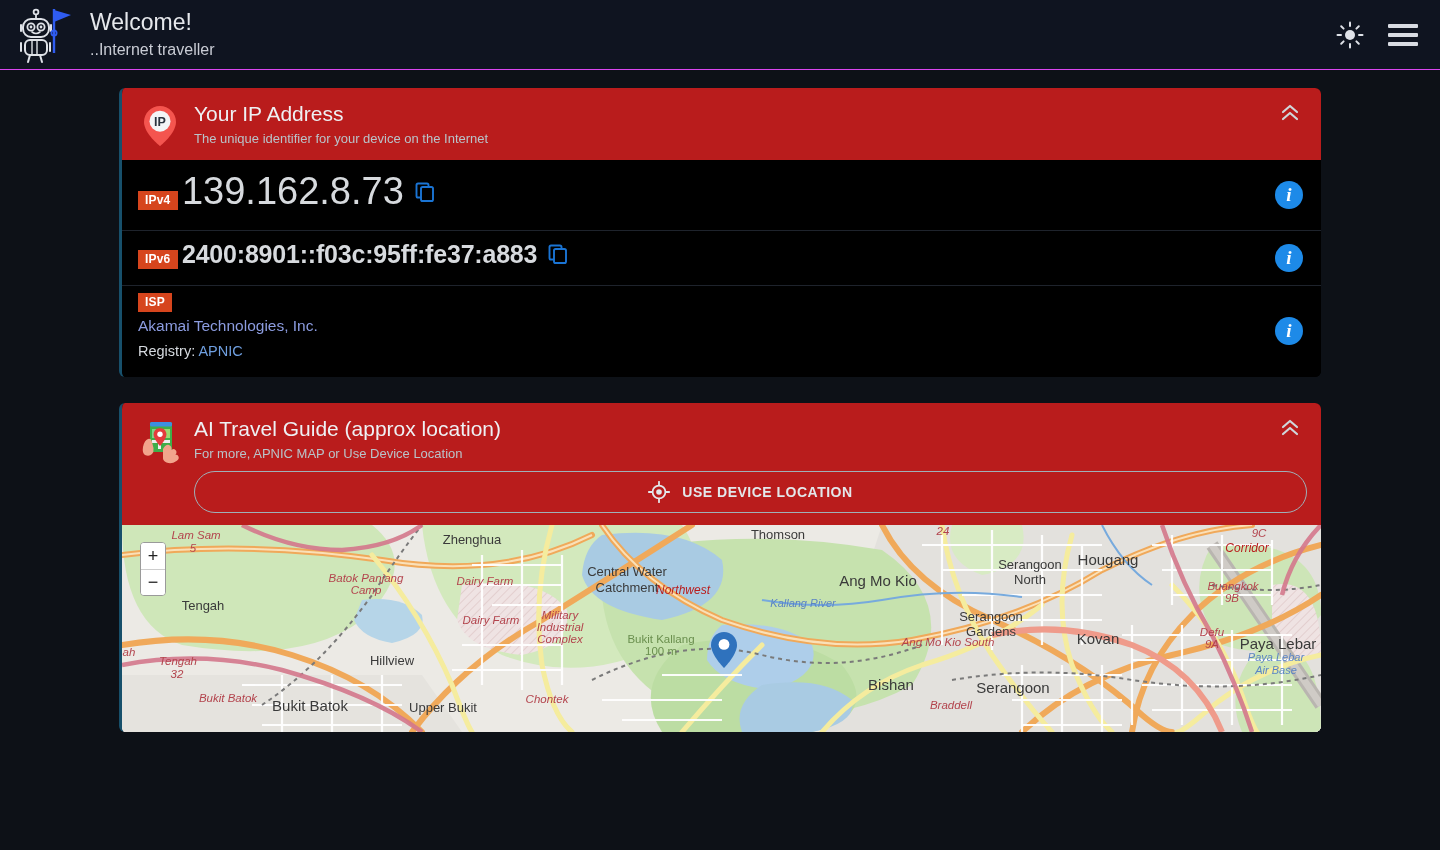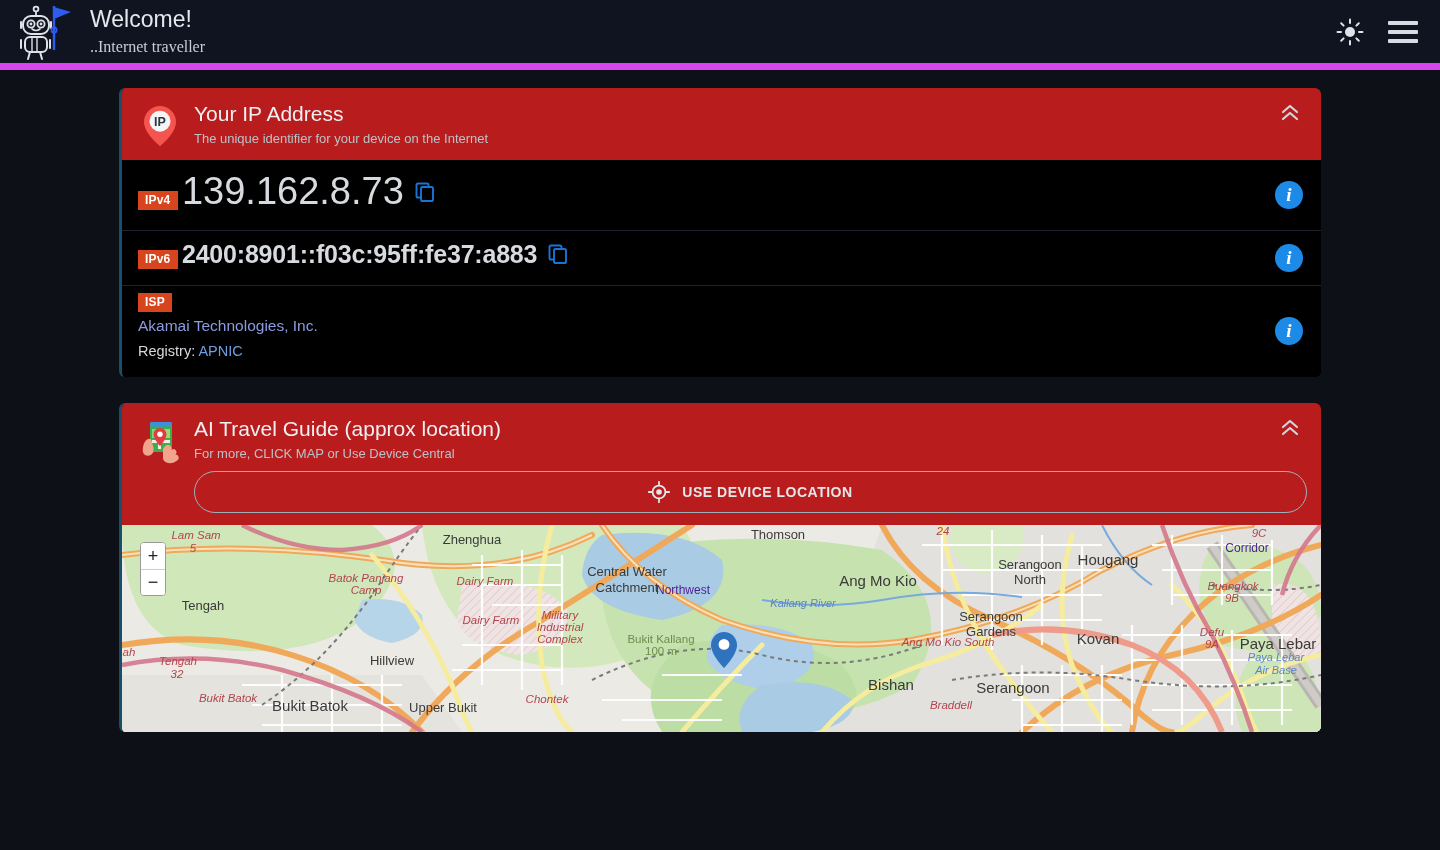--- a/index.html
+++ b/index.html
@@ -9,28 +9,28 @@
     font-family: "Liberation Sans", sans-serif;
     overflow: hidden;
   }
 
   
   .topbar {
     height: 70px; width: 100%;
     background: #0f1420;
     display: flex; align-items: center;
     padding: 0 22px 0 14px;
-    border-bottom: 7px solid #d946ef;
+    border-bottom: 1px solid #d946ef;
     position: relative;
   }
   .brand { display: flex; align-items: center; gap: 14px; }
   .robot-icon { width: 62px; height: 60px; flex: 0 0 62px; }
   .brand-text { display: flex; flex-direction: column; justify-content: center; }
   .welcome { font-size: 23px; color: #e6e8ec; font-weight: 400; line-height: 1.25; }
-  .subtitle { font-size: 16px; color: #c9ccd4; line-height: 1.4; margin-top: 2px; font-family: Liberation Serif, serif; }
+  .subtitle { font-size: 16px; color: #c9ccd4; line-height: 1.4; margin-top: 2px; }
   .topbar-actions { margin-left: auto; display: flex; align-items: center; gap: 24px; }
   .icon-btn { background: none; border: none; cursor: pointer; display: flex; align-items: center; justify-content: center; padding: 0; }
   .hamburger { width: 30px; height: 22px; display: flex; flex-direction: column; justify-content: space-between; cursor: pointer; }
   .hamburger span { display: block; height: 4px; background: #d8dbe2; border-radius: 1px; }
 
   
   .page { padding: 18px 0 0 0; }
   .card {
     width: 1202px; margin: 0 auto 26px auto;
     border-radius: 6px; overflow: hidden;
@@ -138,21 +138,21 @@
     font-family: "Liberation Sans", sans-serif;
   }
   .zoom-ctl button + button { border-top: 1px solid #cdcdcd; }
   .map-label {
     position: absolute; font-family: "Liberation Sans", sans-serif;
     white-space: nowrap; pointer-events: none;
     transform: translate(-50%, -50%);
   }
   .lbl-place { color: #3a3a3a; font-size: 13px; }
   .lbl-place.big { font-size: 15px; }
-  .lbl-green { color: #4c1d95; font-size: 12px; }
+  .lbl-green { color: #b91c1c; font-size: 12px; font-style: italic; }
   .lbl-red { color: #b3444d; font-size: 11.5px; font-style: italic; }
   .lbl-water { color: #5b84c4; font-size: 11px; font-style: italic; }
   .lbl-park { color: #6a8f4e; font-size: 11.5px; }
   .marker { position: absolute; z-index: 4; transform: translate(-50%, -100%); }
 </style>
 </head>
 <body>
 
 <div class="topbar">
   <div class="brand">
@@ -296,21 +296,21 @@
           <rect x="13" y="21" width="18" height="3" fill="#eeeeee"></rect>
           <rect x="19" y="10" width="3" height="20" fill="#f0f0f0"></rect>
           <path d="M21 9 C17.4 9 14.6 11.8 14.6 15.4 C14.6 20.2 21 27 21 27 C21 27 27.4 20.2 27.4 15.4 C27.4 11.8 24.6 9 21 9 Z" fill="#e33c3c"></path>
           <circle cx="21" cy="15.3" r="2.7" fill="#fff"></circle>
           <path d="M4 28 q1.5 -7 5 -8 q3 -1 4 3 l1.5 6 q.5 4 -1.5 6 q-3 3 -7 1 q-3 -2 -2 -8 Z" fill="#f2a48c"></path>
           <path d="M24 30 q3 -5 6 -4 q3 1 2.5 5 q2 -2 4 0 q2 2 0 5 q2 -1 3 1.5 q1 2.5 -2 4.5 q-5 3.5 -10 1.5 q-4 -1.5 -3.5 -6 Z" fill="#f2a48c"></path>
         </svg>
       </span>
       <div class="hdr-col">
         <div class="card-title">AI Travel Guide (approx location)</div>
-        <div class="card-sub">For more, CLICK MAP or Use Device Central</div>
+        <div class="card-sub">For more, APNIC MAP or Use Device Location</div>
         <button class="loc-btn">
           <span style="display:flex;align-items:center;">
             <svg width="22" height="22" viewBox="0 0 22 22" fill="none" stroke="#e3e7ea" stroke-width="1.8">
               <circle cx="11" cy="11" r="6.4"></circle>
               <circle cx="11" cy="11" r="2.8" fill="#e3e7ea" stroke="none"></circle>
               <line x1="11" y1="0.8" x2="11" y2="4" stroke-linecap="round"></line>
               <line x1="11" y1="18" x2="11" y2="21.2" stroke-linecap="round"></line>
               <line x1="0.8" y1="11" x2="4" y2="11" stroke-linecap="round"></line>
               <line x1="18" y1="11" x2="21.2" y2="11" stroke-linecap="round"></line>
             </svg>

